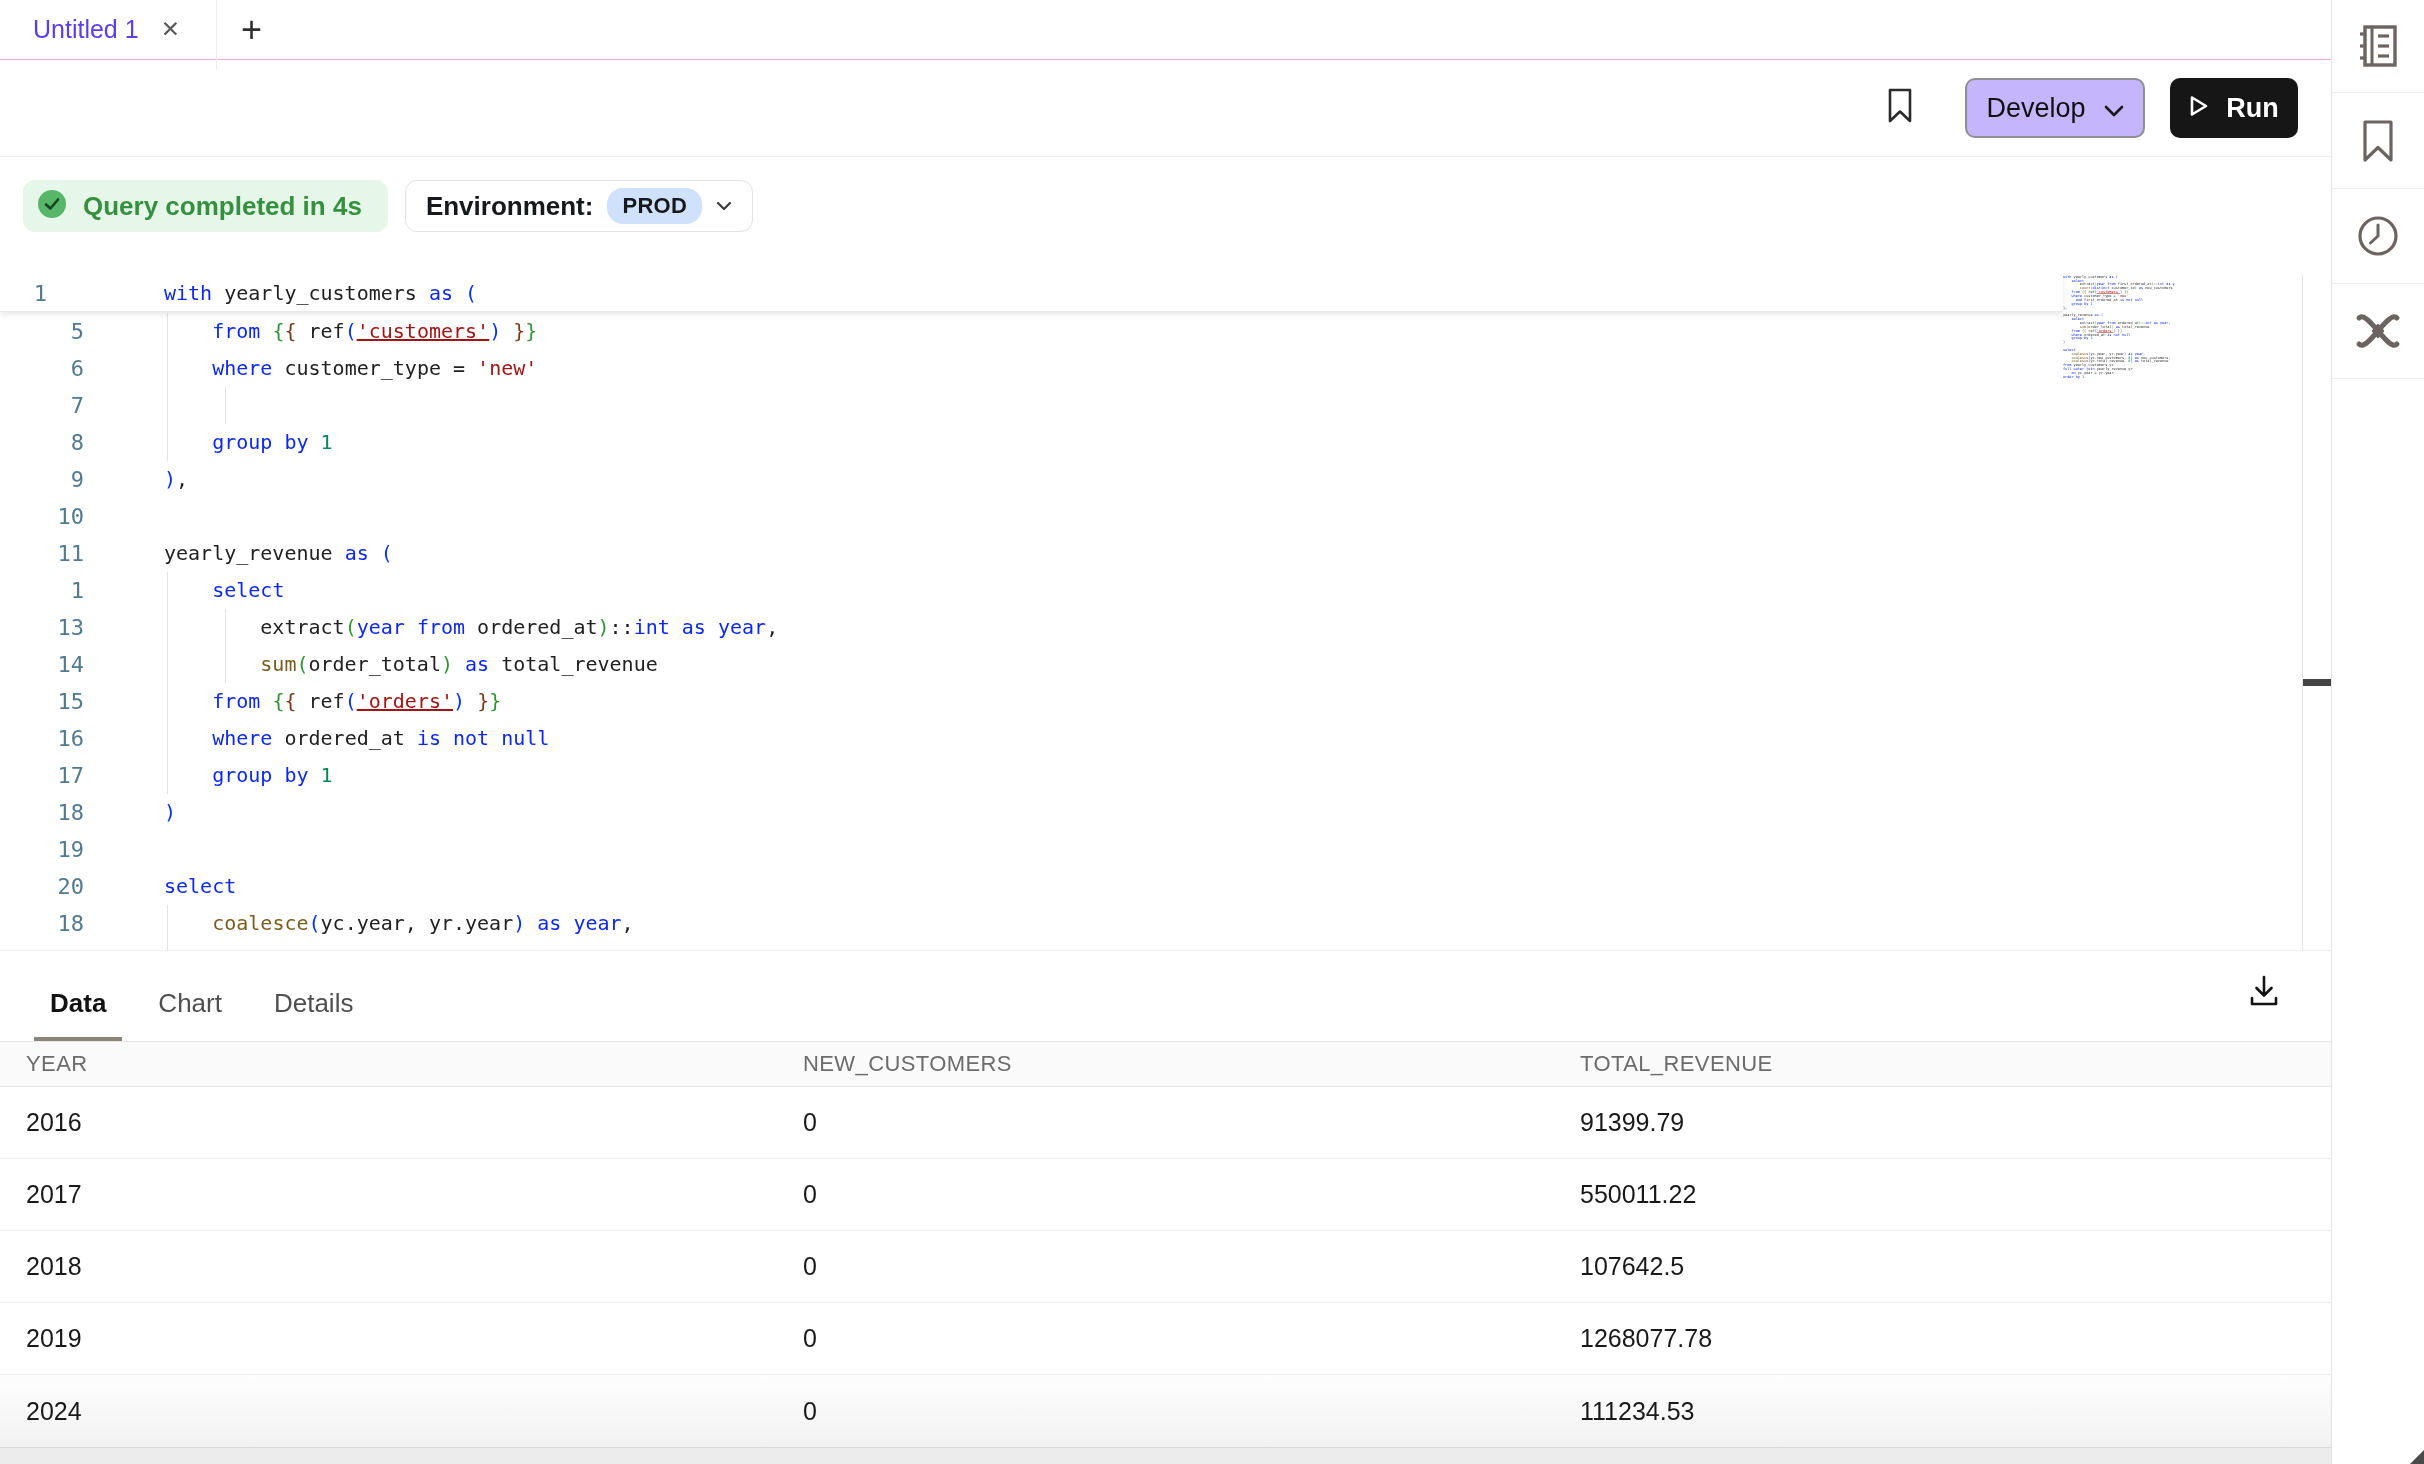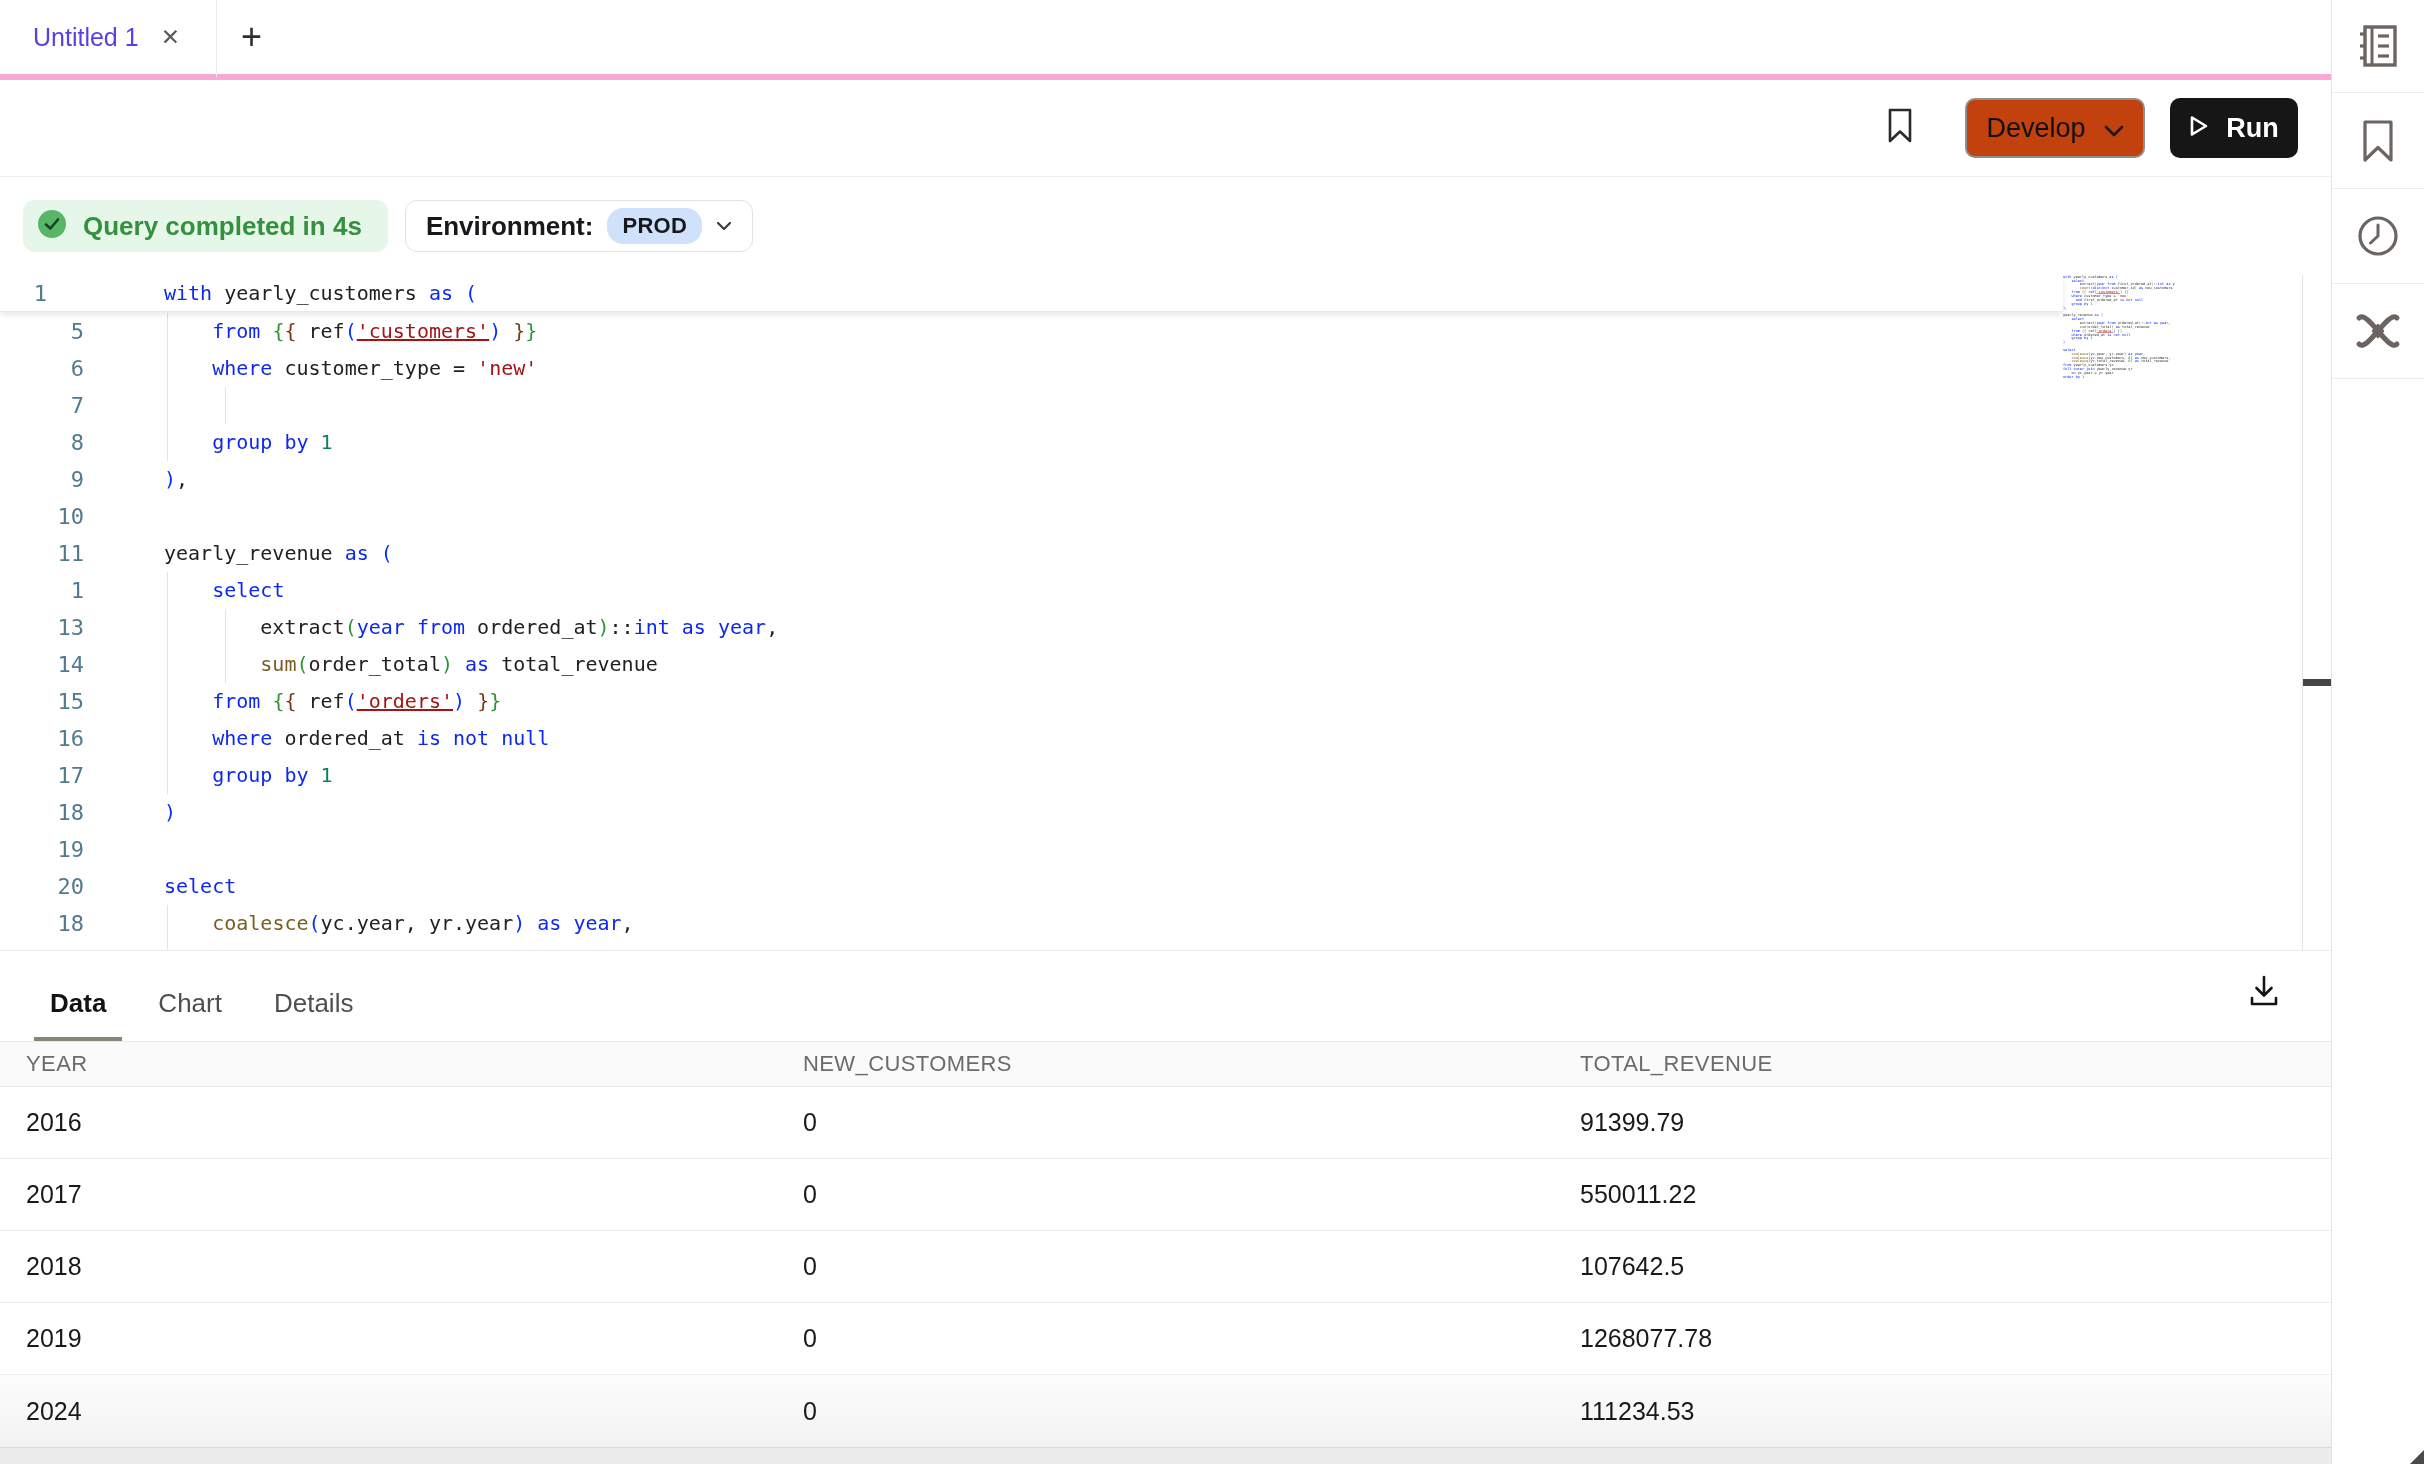--- a/index.html
+++ b/index.html
@@ -11,37 +11,37 @@
   #sidebar { position:absolute; top:0; right:0; width:93px; height:1464px;
     background:#fff; border-left:1px solid #e3e3e3; }
   .side-cell { display:flex; align-items:center; justify-content:center;
     border-bottom:1px solid #ededed; }
   .side-cell svg { display:block; }
 
   
   #main { position:absolute; top:0; left:0; width:2331px; height:1464px; }
 
   
-  #tabbar { position:relative; height:80px; border-bottom:6px solid #f9a8d4;
+  #tabbar { position:relative; height:60px; border-bottom:1px solid #f9a8d4;
     display:flex; align-items:center; }
   .doc-tab { display:flex; align-items:center; gap:22px; padding:0 36px 0 33px;
     height:80px; cursor:pointer; }
   .doc-tab .t-label { font-size:25px; color:#5a3fe8; }
   .doc-tab .t-close { font-size:23px; color:#5a5a5a; line-height:1; }
   .tab-divider { width:1px; height:80px; background:#ececec; }
   .new-tab { margin-left:24px; font-size:36px; font-weight:300; color:#2f2f2f;
     line-height:1; cursor:pointer; }
 
   
   #toolbar { position:relative; height:97px; border-bottom:1px solid #f0f0f0;
     display:flex; align-items:center; justify-content:flex-end; }
   .bm-btn { margin-right:52px; display:flex; align-items:center; }
   .btn { height:60px; border-radius:10px; display:flex; align-items:center;
     justify-content:center; font-size:27px; cursor:pointer; }
-  .btn-develop { width:180px; background:#c2410c; border:2px solid #8f8f8f;
+  .btn-develop { width:180px; background:#c4b5fd; border:2px solid #8f8f8f;
     color:#111; gap:18px; margin-right:25px; }
   .btn-run { width:128px; background:#161616; color:#fff; font-weight:700;
     gap:17px; margin-right:33px; }
 
   
   #statusrow { position:relative; height:98px; display:flex; align-items:center; }
   .pill { height:52px; border-radius:12px; display:flex; align-items:center; }
   .pill-green { margin-left:23px; background:#e6f7e9; padding:0 26px 0 14px; gap:16px; }
   .pill-green .txt { color:#35913f; font-size:26px; font-weight:600; }
   .pill-env { margin-left:17px; background:#fff; border:1px solid #e2e2e2;

